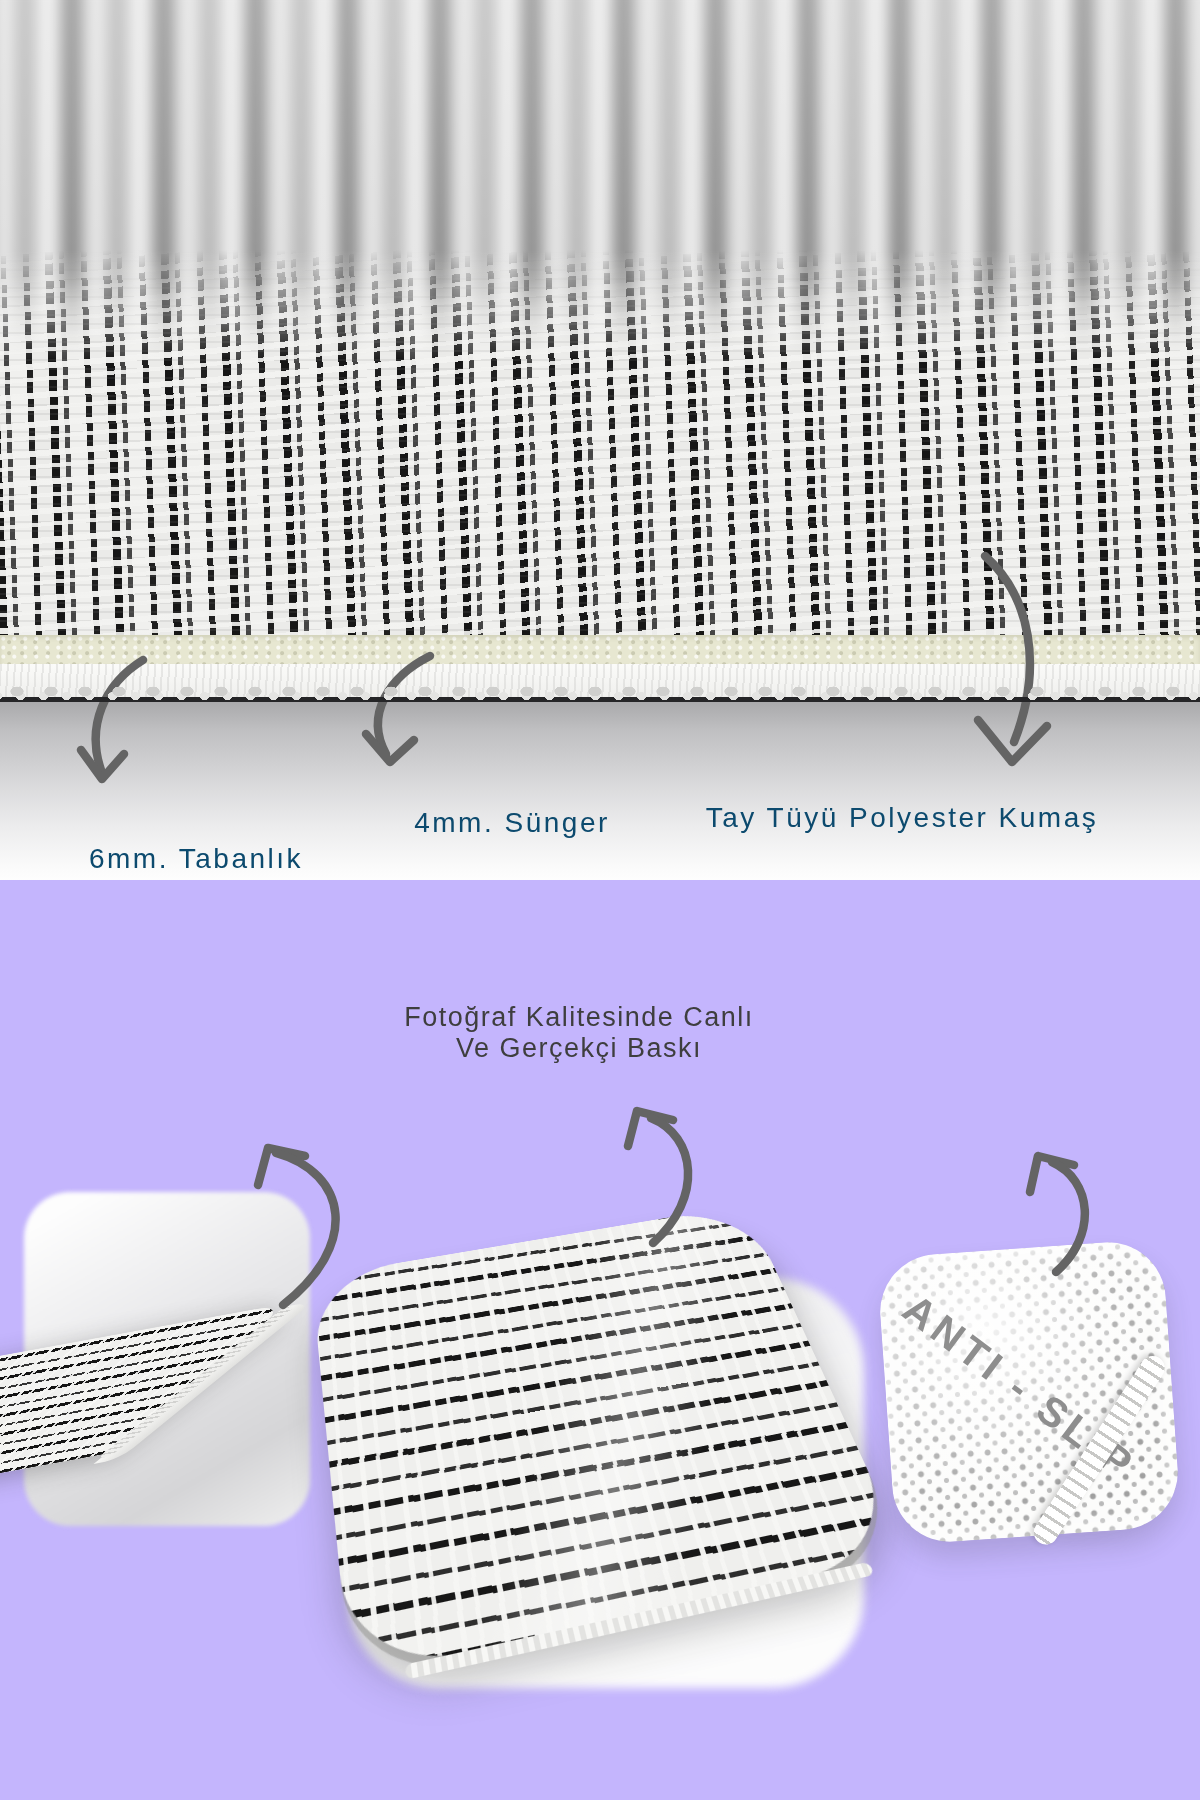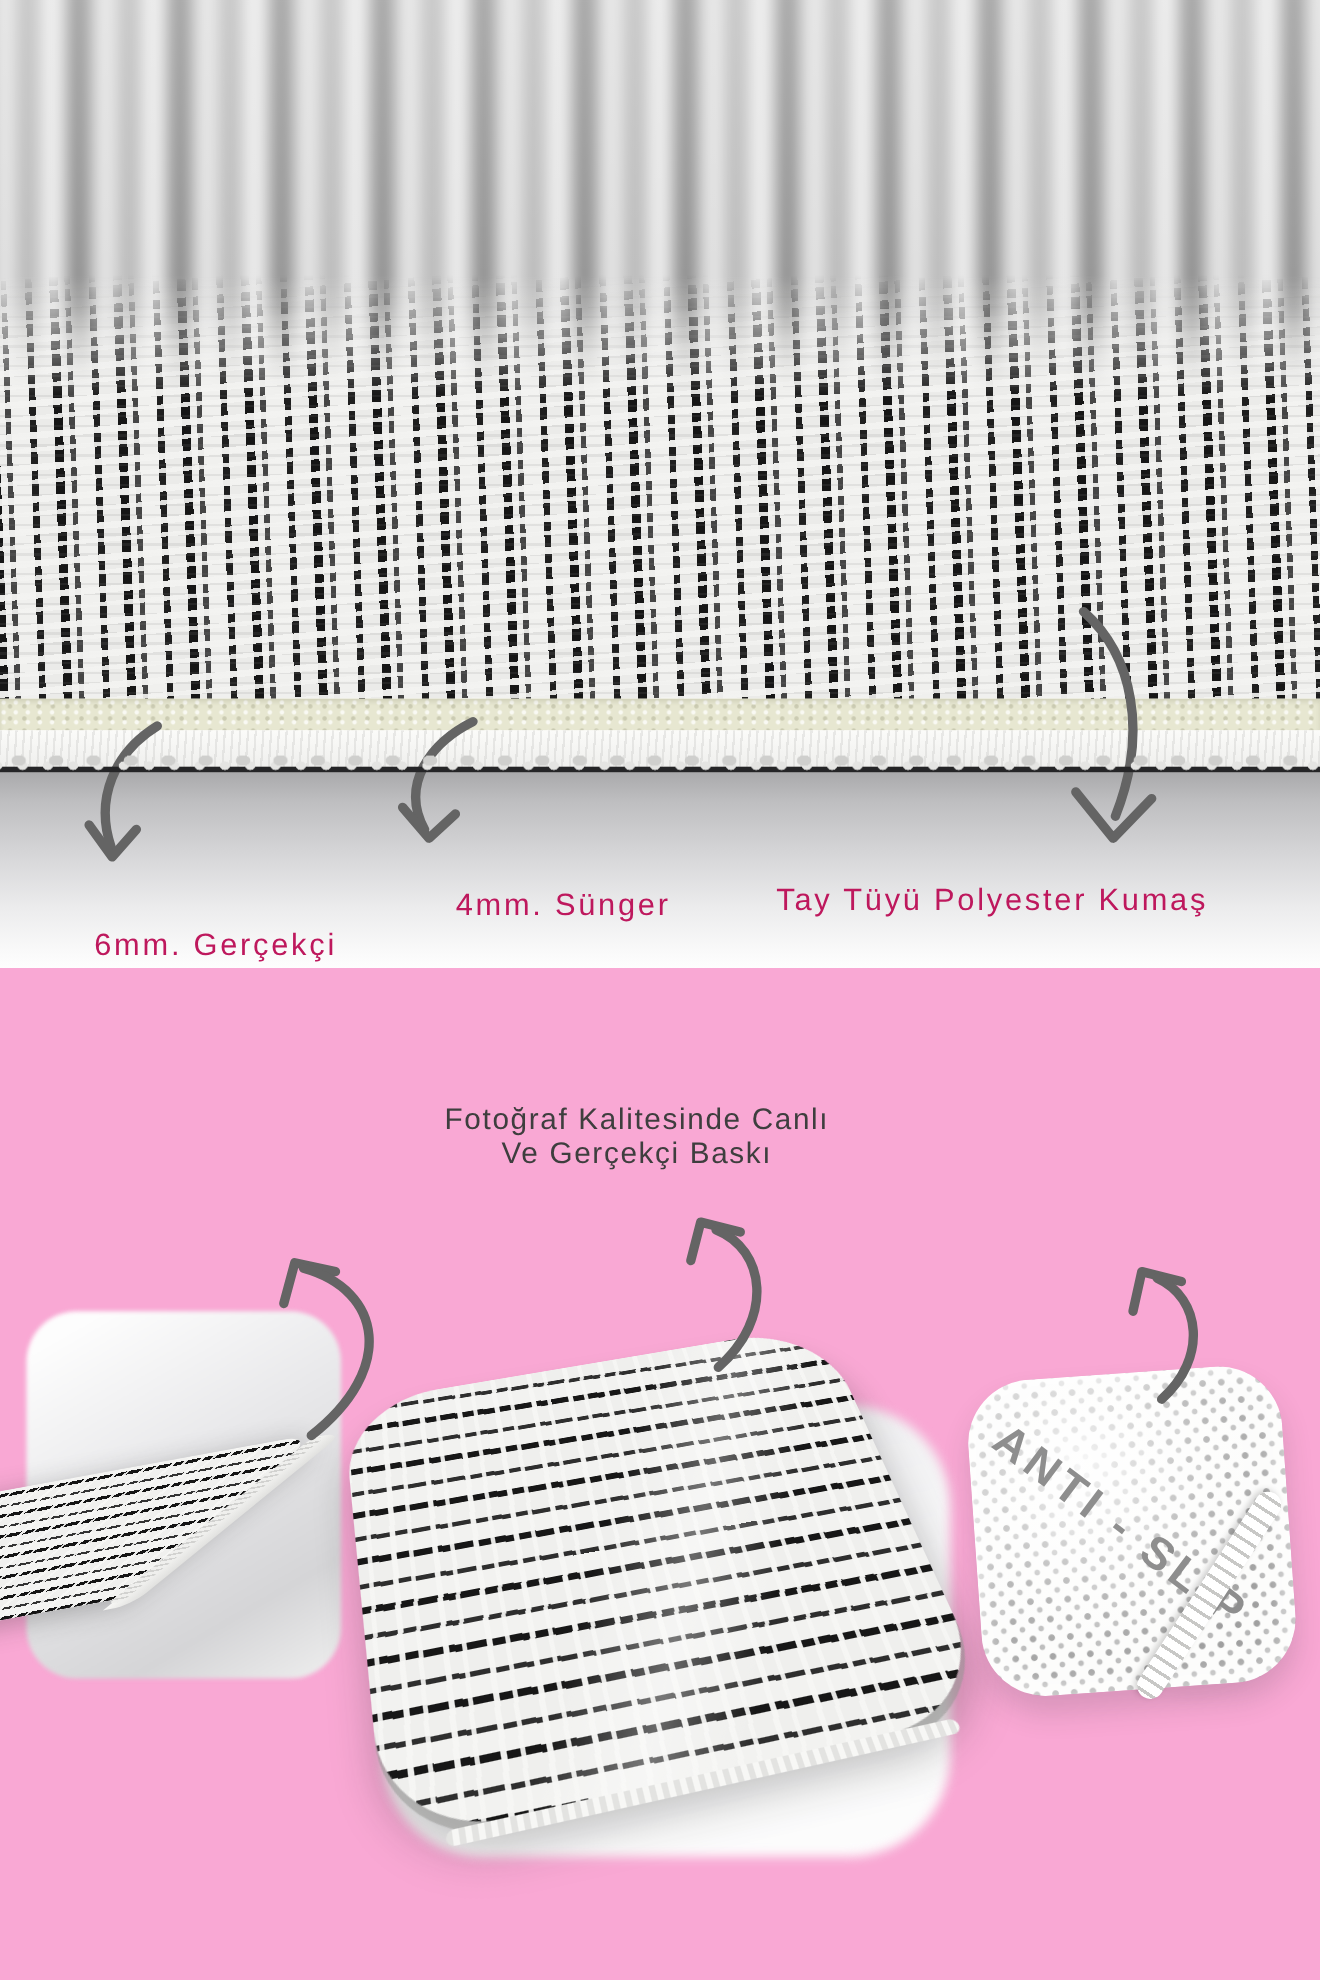--- a/index.html
+++ b/index.html
@@ -55,24 +55,24 @@
     z-index:3;
   }
   .edge-line{position:absolute;left:0;right:0;top:697px;height:5px;background:#252527;z-index:2;}
   .floor{
     position:absolute;left:0;right:0;top:700px;height:185px;
     background:linear-gradient(180deg,#a8a8aa 0%,#bfbfc1 16%,#d8d8da 44%,#ececed 68%,#fafafa 90%,#ffffff 100%);
   }
   .arrow-svg{position:absolute;left:0;top:0;pointer-events:none;}
   .hero-label{
     position:absolute;transform:translateX(-50%);white-space:nowrap;
-    color:#be185d;font-size:28px;letter-spacing:2.5px;font-weight:400;
-  }
-  
-  .features{position:absolute;left:0;top:880px;width:1200px;height:920px;background:#f9a8d4;overflow:hidden;}
+    color:#0c4a6e;font-size:28px;letter-spacing:2.5px;font-weight:400;
+  }
+  
+  .features{position:absolute;left:0;top:880px;width:1200px;height:920px;background:#c4b5fd;overflow:hidden;}
   .feat-label{
     position:absolute;transform:translateX(-50%);white-space:nowrap;text-align:center;
     color:#3e3e3e;font-size:27px;letter-spacing:1.5px;line-height:31px;font-weight:400;
   }
   
   .tile-left{
     position:absolute;left:24px;top:312px;width:286px;height:334px;border-radius:46px;
     background:linear-gradient(150deg,#fdfdfd 8%,#e9e9eb 42%,#d5d5d7 78%,#efefef 100%);
     filter:blur(2px);
   }
@@ -176,21 +176,21 @@
           <path d="M430,656 C390,676 364,714 386,754"></path>
           <path d="M366,734 L390,762 L414,740"></path>
         </g>
         <g>
           <path d="M985,556 C1030,596 1044,666 1014,742"></path>
           <path d="M978,720 L1012,762 L1047,726"></path>
         </g>
       </g>
     </svg>
 
-    <div class="hero-label" style="left:196px;top:843px">6mm. Gerçekçi</div>
+    <div class="hero-label" style="left:196px;top:843px">6mm. Tabanlık</div>
     <div class="hero-label" style="left:512px;top:807px">4mm. Sünger</div>
     <div class="hero-label" style="left:902px;top:802px">Tay Tüyü Polyester Kumaş</div>
   </div>
 
   <div class="features">
 
     <div class="feat-label" style="left:579px;top:122px">
       <div>Fotoğraf Kalitesinde Canlı</div>
       <div>Ve Gerçekçi Baskı</div>
     </div>

